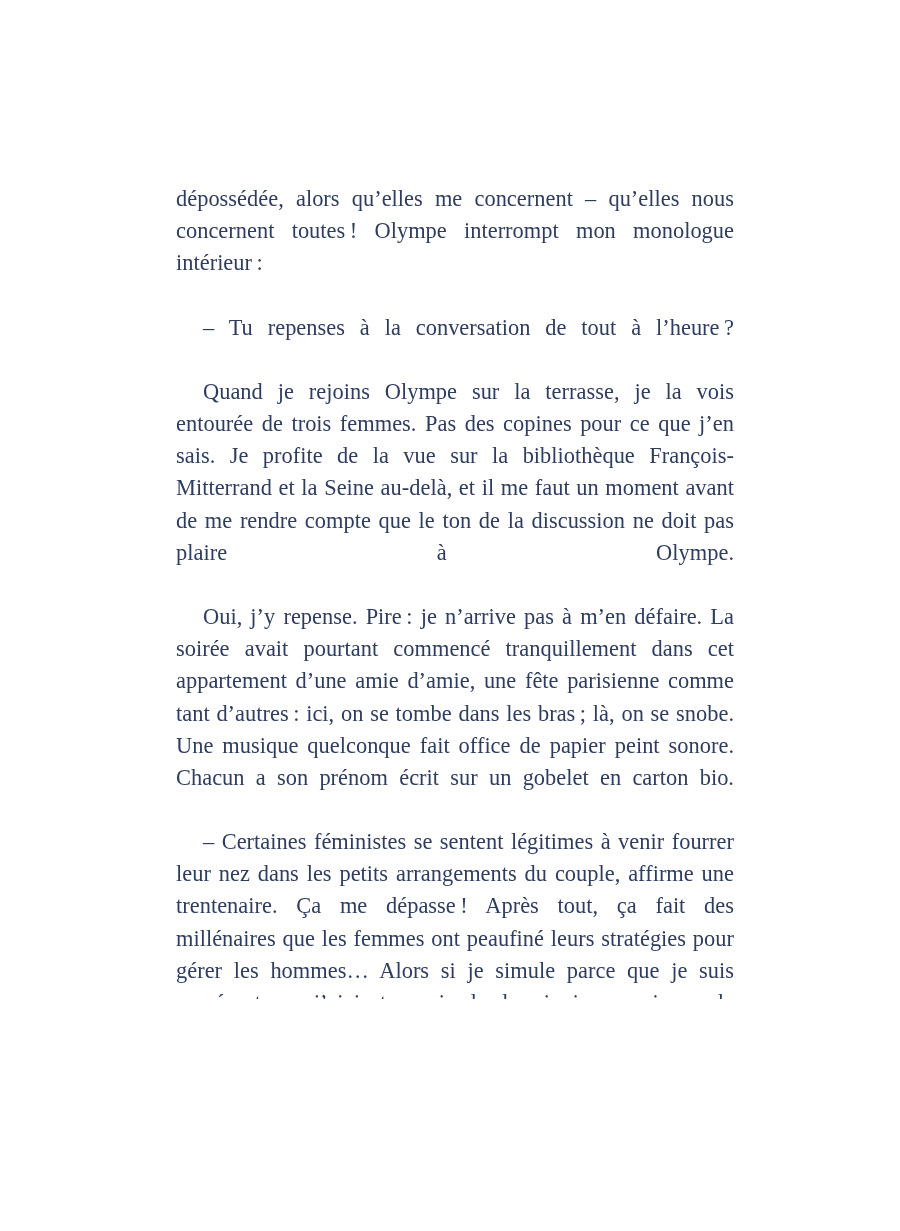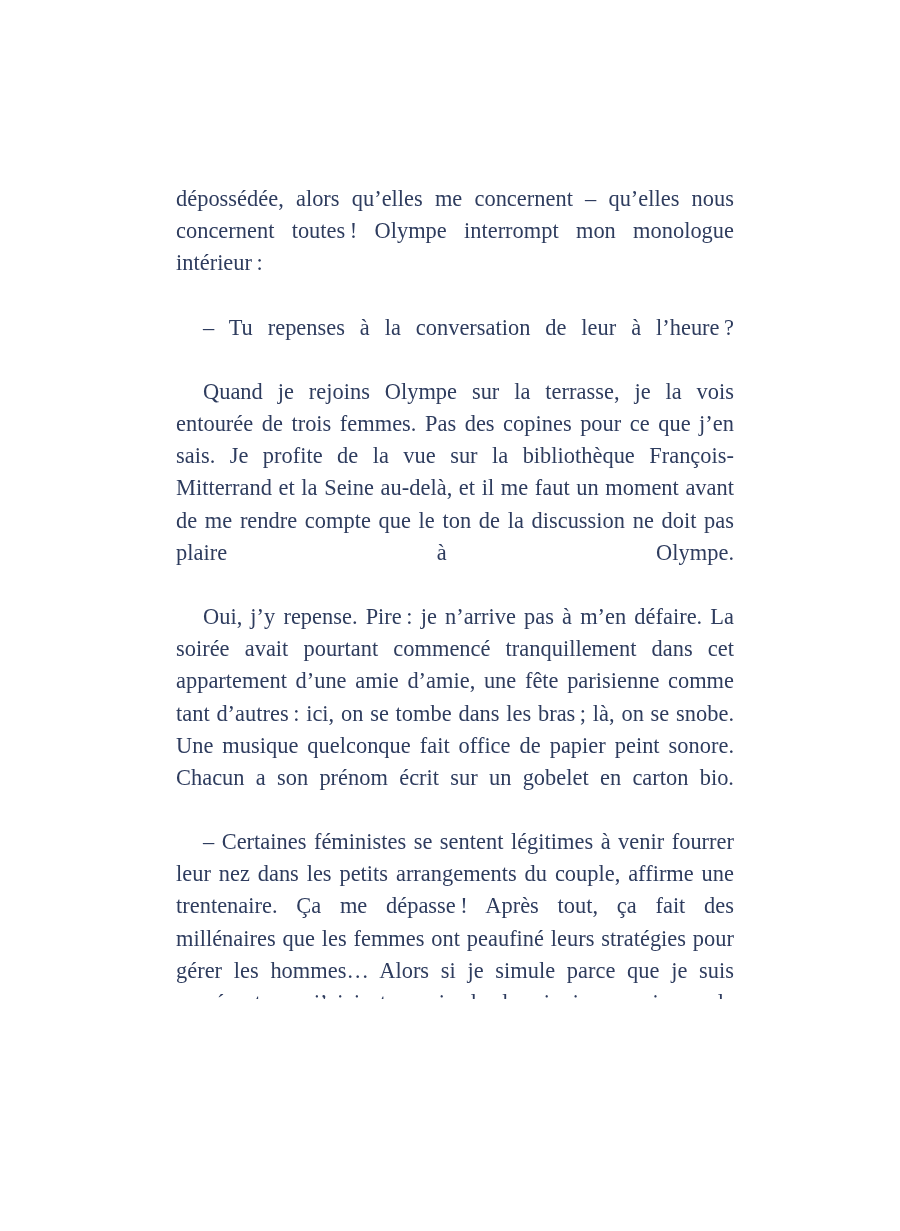--- a/index.html
+++ b/index.html
@@ -75,21 +75,21 @@
     letter-spacing: 0.3px;
   }
 </style>
 </head>
 <body>
 
 <div class="page">
 
   <div class="textblock">
     <p class="para continued">dépossédée, alors qu’elles me concernent – qu’elles nous concernent toutes ! Olympe interrompt mon monologue intérieur :</p>
-    <p class="para indent">– Tu repenses à la conversation de leur à l’heure ?</p>
+    <p class="para indent">– Tu repenses à la conversation de tout à l’heure ?</p>
     <p class="para indent">Quand je rejoins Olympe sur la terrasse, je la vois entourée de trois femmes. Pas des copines pour ce que j’en sais. Je profite de la vue sur la bibliothèque François-Mitterrand et la Seine au-delà, et il me faut un moment avant de me rendre compte que le ton de la discussion ne doit pas plaire à Olympe.</p>
     <p class="para indent">Oui, j’y repense. Pire : je n’arrive pas à m’en défaire. La soirée avait pourtant commencé tranquillement dans cet appartement d’une amie d’amie, une fête parisienne comme tant d’autres : ici, on se tombe dans les bras ; là, on se snobe. Une musique quelconque fait office de papier peint sonore. Chacun a son prénom écrit sur un gobelet en carton bio.</p>
     <p class="para indent">– Certaines féministes se sentent légitimes à venir fourrer leur nez dans les petits arrangements du couple, affirme une trentenaire. Ça me dépasse ! Après tout, ça fait des millénaires que les femmes ont peaufiné leurs stratégies pour gérer les hommes… Alors si je simule parce que je suis crevée et que j’ai juste envie de dormir, je ne vois pas le problème !</p>
   </div>
 
   <div class="folio">12</div>
 
 </div>
 
 </body></html>

